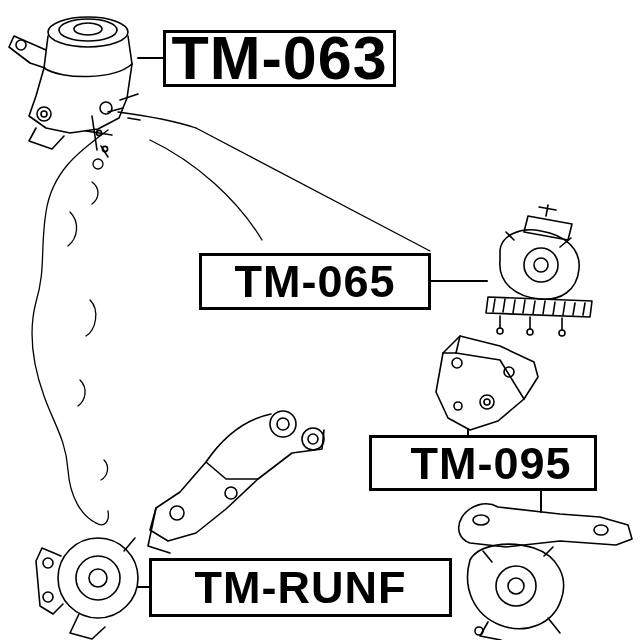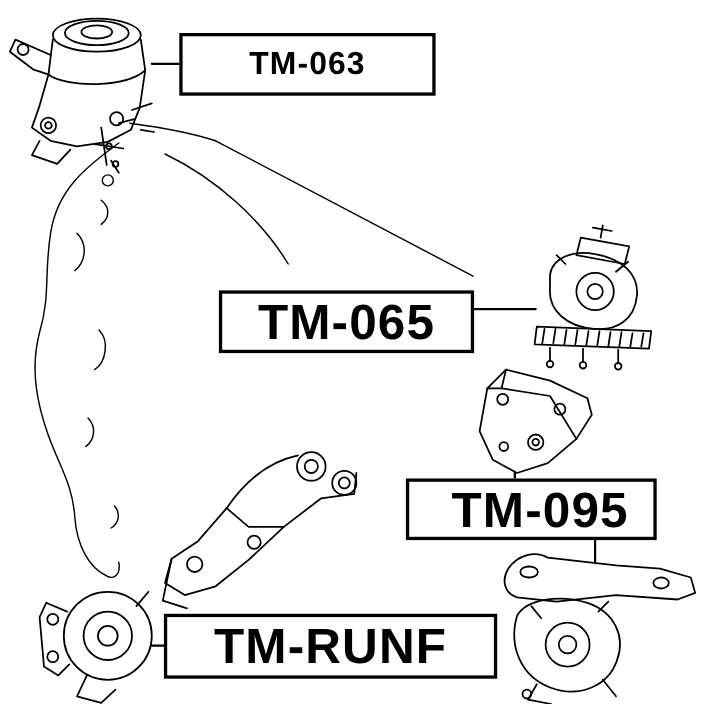--- a/index.html
+++ b/index.html
@@ -31,22 +31,22 @@
     border: 3px solid #000000;
     display: flex;
     align-items: center;
     justify-content: center;
     color: #000000;
     font-weight: bold;
     line-height: 1;
     letter-spacing: 1px;
     white-space: nowrap;
   }
-  .box-tm063  { left: 163px; top: 30px;  width: 233px; height: 57px; font-size: 29px; }
-  .box-tm065  { left: 199px; top: 264px; width: 232px; height: 57px; font-size: 45px; }
+  .box-tm063  { left: 163px; top: 30px;  width: 233px; height: 57px; font-size: 61px; }
+  .box-tm065  { left: 199px; top: 253px; width: 232px; height: 57px; font-size: 45px; }
   .box-tm095  { left: 369px; top: 435px; width: 228px; height: 56px; font-size: 45px; padding-left: 16px; }
   .box-tmrunf { left: 149px; top: 558px; width: 303px; height: 59px; font-size: 45px; }
 </style>
 </head>
 <body>
 
 <div class="diagram">
 
   <svg width="640" height="640" viewBox="0 0 640 640">
     <g stroke="#000000" fill="none" stroke-width="1.6" stroke-linecap="round" stroke-linejoin="round">

